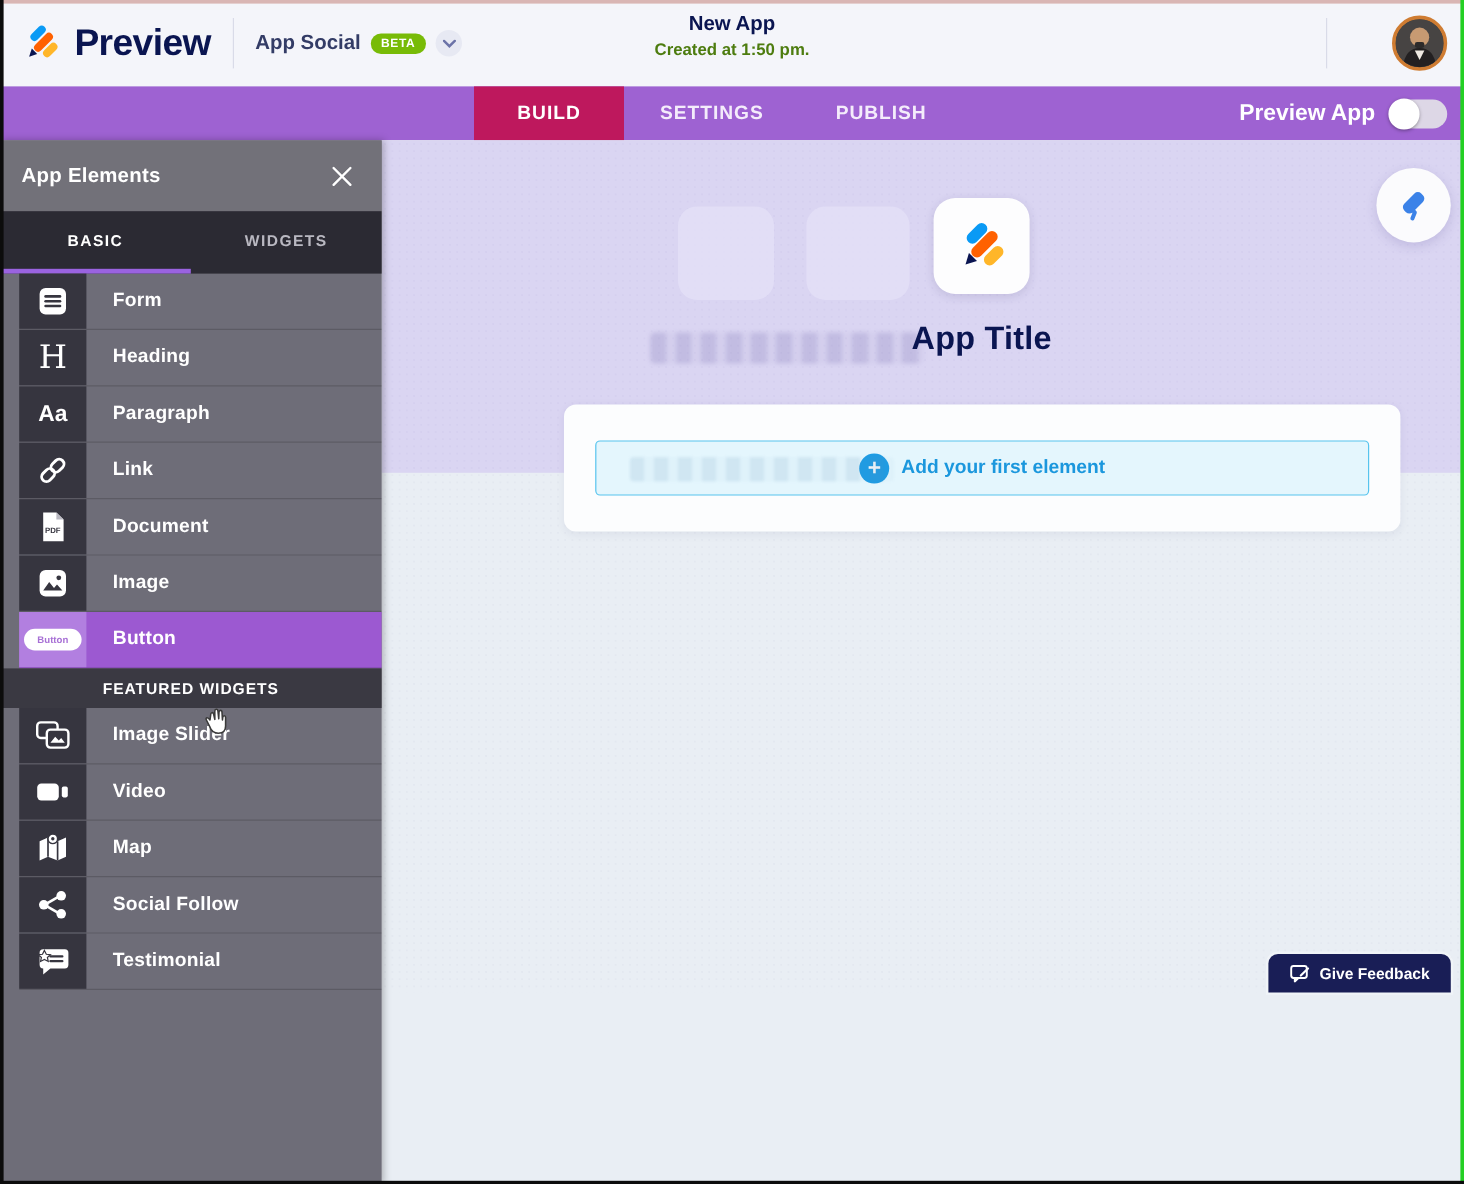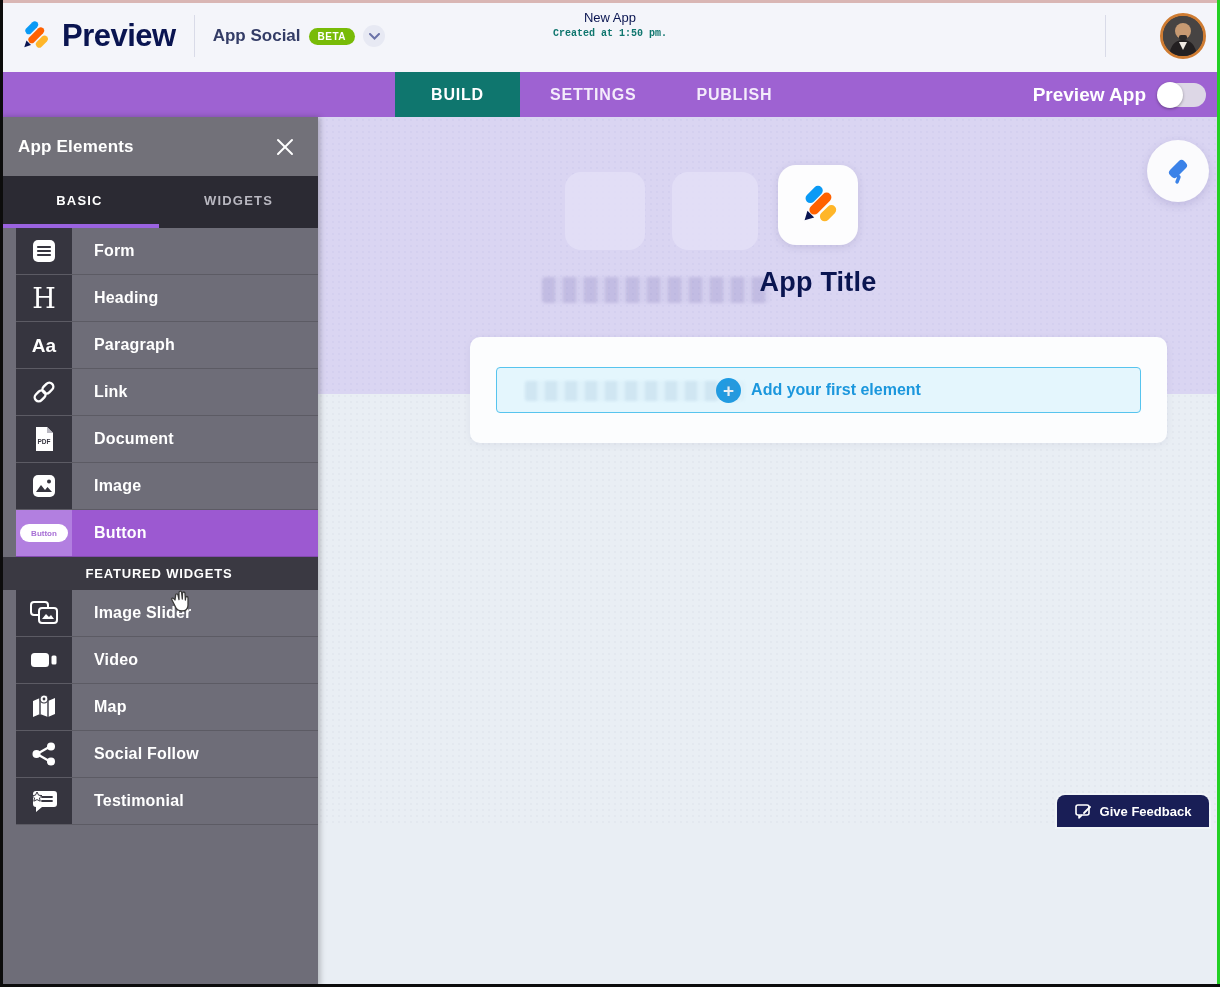--- a/index.html
+++ b/index.html
@@ -15,31 +15,31 @@
 
   
   .header { position:absolute; left:0; top:0; width:1220px; height:72px; background:#f4f5fa; display:flex; align-items:center; }
   .brand-wrap { display:flex; align-items:center; gap:10px; padding-left:16px; }
   .brand-text { font-size:31px; font-weight:bold; color:#0a1551; letter-spacing:-0.5px; }
   .hdr-divider { width:1px; height:42px; background:#d9dbe8; margin:0 18px; }
   .product { font-size:17px; font-weight:bold; color:#333c66; }
   .beta { background:#78bb07; color:#fff; font-size:10px; font-weight:bold; letter-spacing:0.5px; border-radius:10px; padding:3px 9px; margin-left:8px; }
   .chev-circle { width:22px; height:22px; border-radius:50%; background:#e7e9f3; display:flex; align-items:center; justify-content:center; margin-left:8px; cursor:pointer; }
   .hdr-center { position:absolute; left:50%; top:10px; transform:translateX(-50%); text-align:center; }
-  .app-name { font-size:13px; font-weight:normal; color:#0a1551; }
-  .app-sub  { font-size:10px; font-weight:bold; color:#0f766e; margin-top:3px;font-family:Liberation Mono, monospace; }
+  .app-name { font-size:17px; font-weight:bold; color:#0a1551; }
+  .app-sub  { font-size:14px; font-weight:bold; color:#4d7c0f; margin-top:3px; }
   .hdr-right { position:absolute; right:0; top:0; height:72px; display:flex; align-items:center; }
   .hdr-right .hdr-divider { margin:0; }
   .avatar { width:46px; height:46px; border-radius:50%; border:3px solid #cf7c32; overflow:hidden; margin:0 14px 0 54px; cursor:pointer; background:#41403f; }
 
   
   .navbar { position:absolute; left:0; top:72px; width:1220px; height:45px; background:#9e62d2; display:flex; align-items:stretch; }
   .nav-tabs { display:flex; margin-left:395px; }
   .nav-tab { min-width:125px; padding:0 30px; display:flex; align-items:center; justify-content:center; color:#f4ecfb; font-size:16px; font-weight:bold; letter-spacing:0.8px; cursor:pointer; }
-  .nav-tab.active { background:#0f766e; color:#ffffff; }
+  .nav-tab.active { background:#be185d; color:#ffffff; }
   .preview-wrap { position:absolute; right:14px; top:0; height:45px; display:flex; align-items:center; gap:12px; }
   .preview-label { color:#fff; font-size:19px; font-weight:bold; }
   .toggle { position:relative; width:48px; height:24px; border-radius:12px; background:#ddd7e6; cursor:pointer; }
   .toggle .knob { position:absolute; left:-1px; top:-1px; width:26px; height:26px; border-radius:50%; background:#fff; box-shadow:0 1px 3px rgba(0,0,0,0.35); }
 
   
   .sidebar { position:absolute; left:0; top:117px; width:318px; height:870px; background:#6e6d78; z-index:5; box-shadow:2px 0 6px rgba(0,0,0,0.25); }
   .side-head { height:59px; background:#727179; display:flex; align-items:center; justify-content:space-between; padding:0 22px 0 18px; }
   .side-title { color:#fff; font-size:17px; font-weight:bold; letter-spacing:0.2px; }
   .side-close { width:22px; height:22px; cursor:pointer; display:flex; align-items:center; justify-content:center; }

